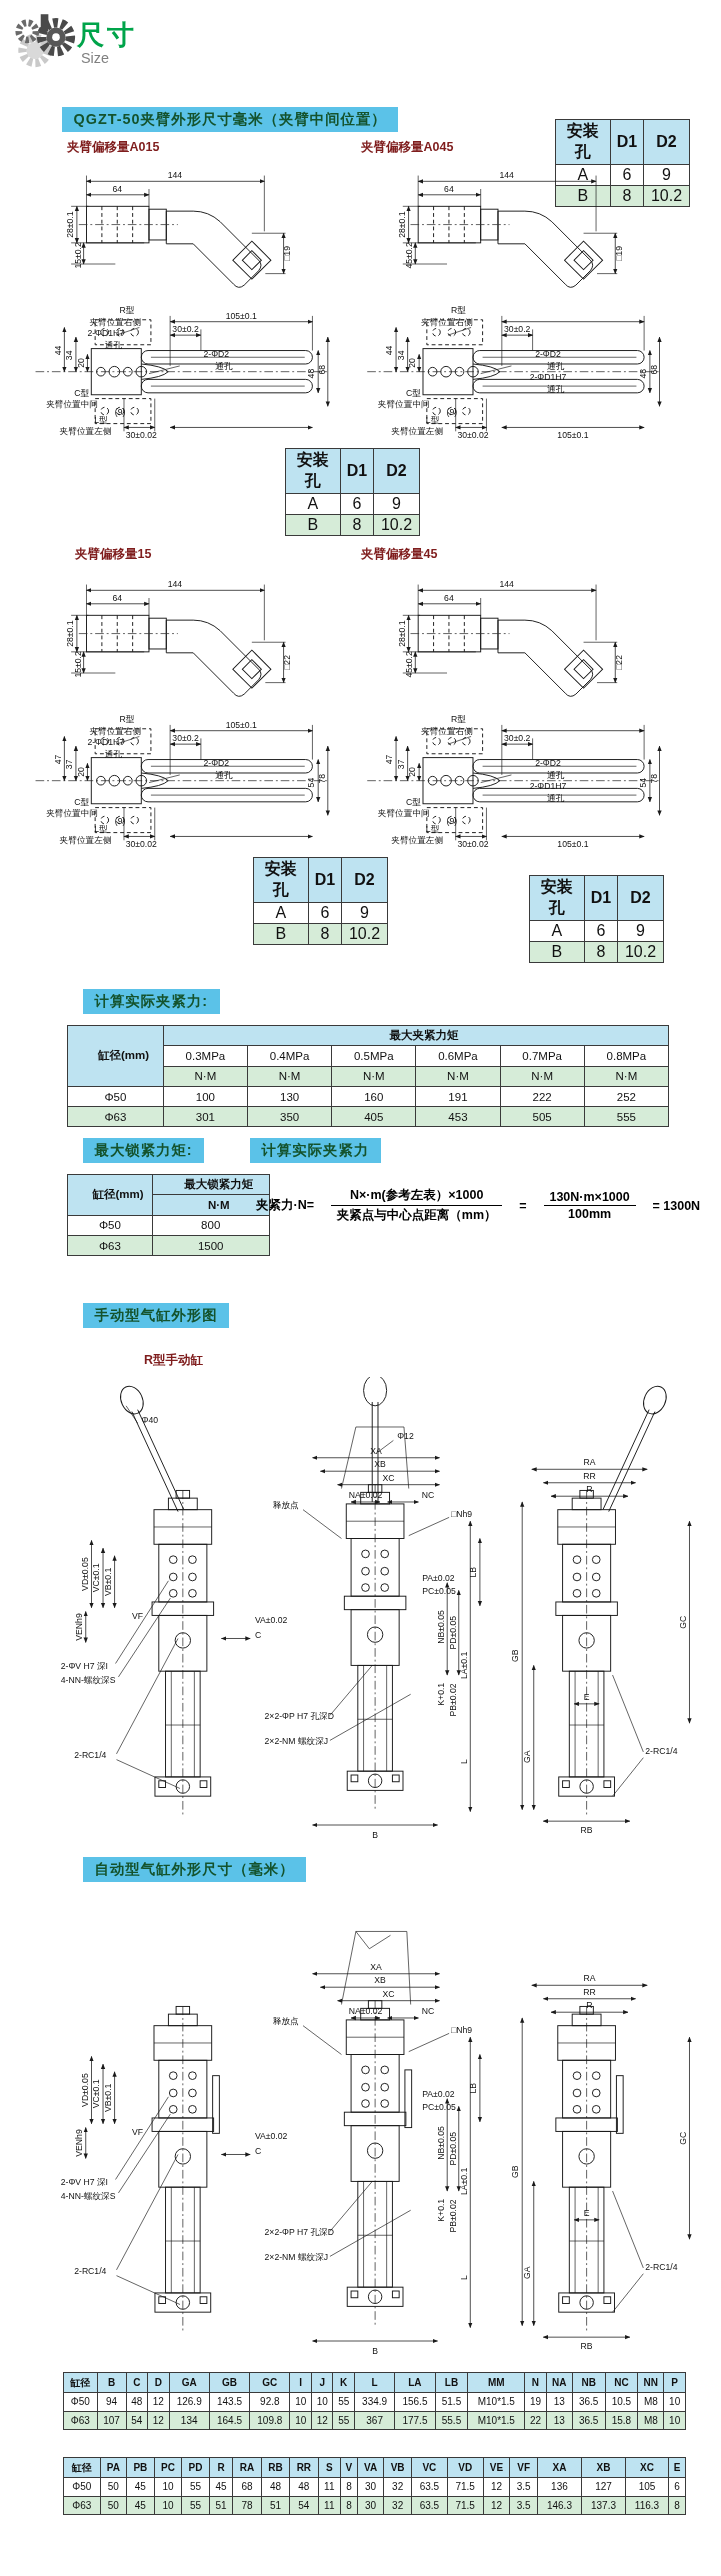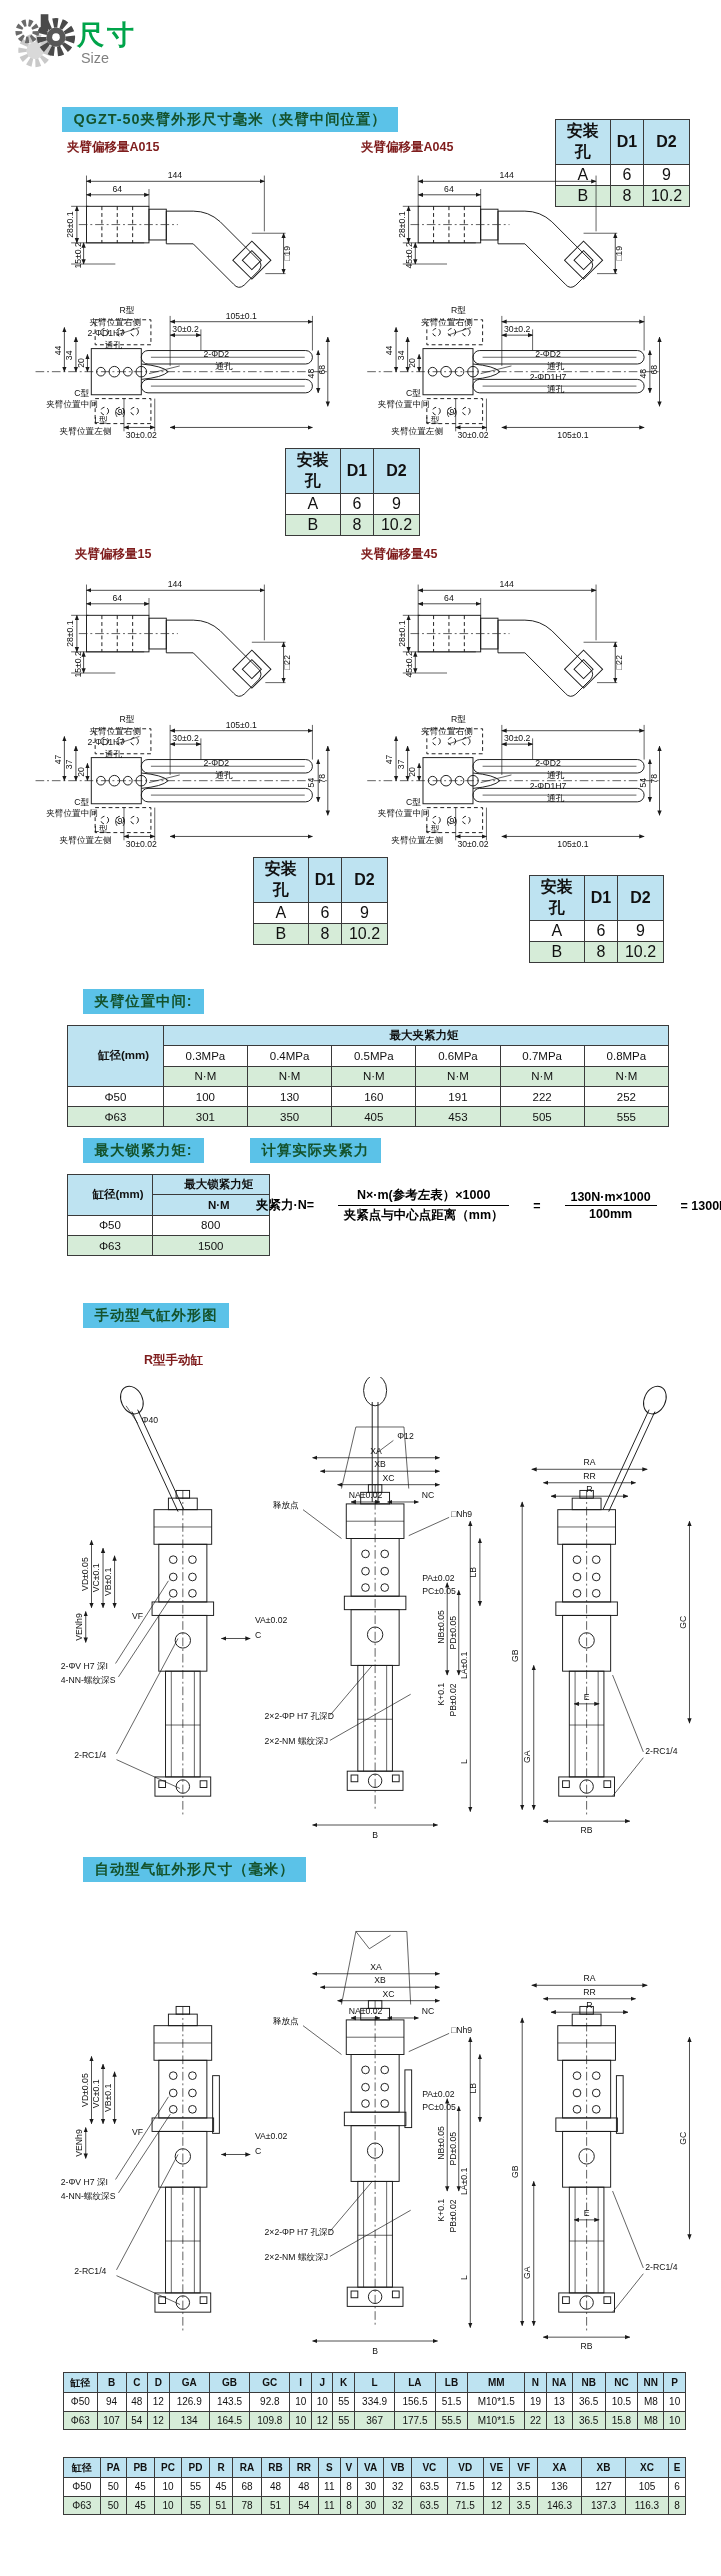--- a/index.html
+++ b/index.html
@@ -21,21 +21,21 @@
   .mtable tbody tr:nth-child(2) td{background:#D6ECD8;}
   .btable{font-size:11.5px;border-top:1.9px solid #000;border-bottom:1.9px solid #000;}
   .btable th{height:17.3px;} .btable td{height:17.3px;}
   .blue{background:#BEE3F1;font-weight:bold;padding-left:20px;}
   .green td{background:#D6ECD8;}
   .dimtable{font-size:10px;border-top:1.9px solid #000;border-bottom:1.9px solid #000;table-layout:auto;padding-left:28px;}
   .dimtable th{background:#BEE3F1;height:17.3px;font-weight:bold;padding:1px 1.9px;}
   .dimtable td{height:15.4px;padding:1px 1.9px;}
   .formula{position:absolute;font-size:12.5px;font-weight:bold;color:#000;}
   .fex{margin-bottom:13.5px;white-space:nowrap;}
-  .feq{display:flex;align-items:center;gap:24px;white-space:nowrap;}
+  .feq{display:flex;align-items:center;gap:17px;white-space:nowrap;}
   .frac{display:inline-flex;flex-direction:column;text-align:center;}
   .frac .num{border-bottom:1.4px solid #000;padding:0 5.8px 1px;}
   .frac .den{padding:1px 5.8px 0;}
   
   svg text{font-family:"Liberation Sans","DejaVu Sans",sans-serif;font-size:9px;fill:#111;}
   .geo{stroke:#1a1a1a;fill:none;stroke-width:1;}
   .dash{stroke-dasharray:4,3;}
   .cdash{stroke-dasharray:9,3,2,3;stroke-width:.8;stroke:#333;}
   .dim{stroke:#1a1a1a;stroke-width:.8;marker-start:url(#ah);marker-end:url(#ah);}
   .thin{stroke:#1a1a1a;stroke-width:.7;}
@@ -361,21 +361,21 @@
           <td>9</td>
         </tr>
         <tr>
           <td>B</td>
           <td>8</td>
           <td>10.2</td>
         </tr>
       </tbody>
   </table>
 
-  <div class="banner" style="left:83px;top:989px">夹臂位置中间:</div>
+  <div class="banner" style="left:83px;top:989px">计算实际夹紧力:</div>
   <table class="btable" style="left:67px;top:1025px;width:602px">
     <tbody>
         <tr>
       <th rowspan="3" class="blue" style="width:71px">缸径(mm)</th>
       <th colspan="6" class="blue">最大夹紧力矩</th>
     </tr>
     <tr>
           <th>0.3MPa</th>
           <th>0.4MPa</th>
           <th>0.5MPa</th>

